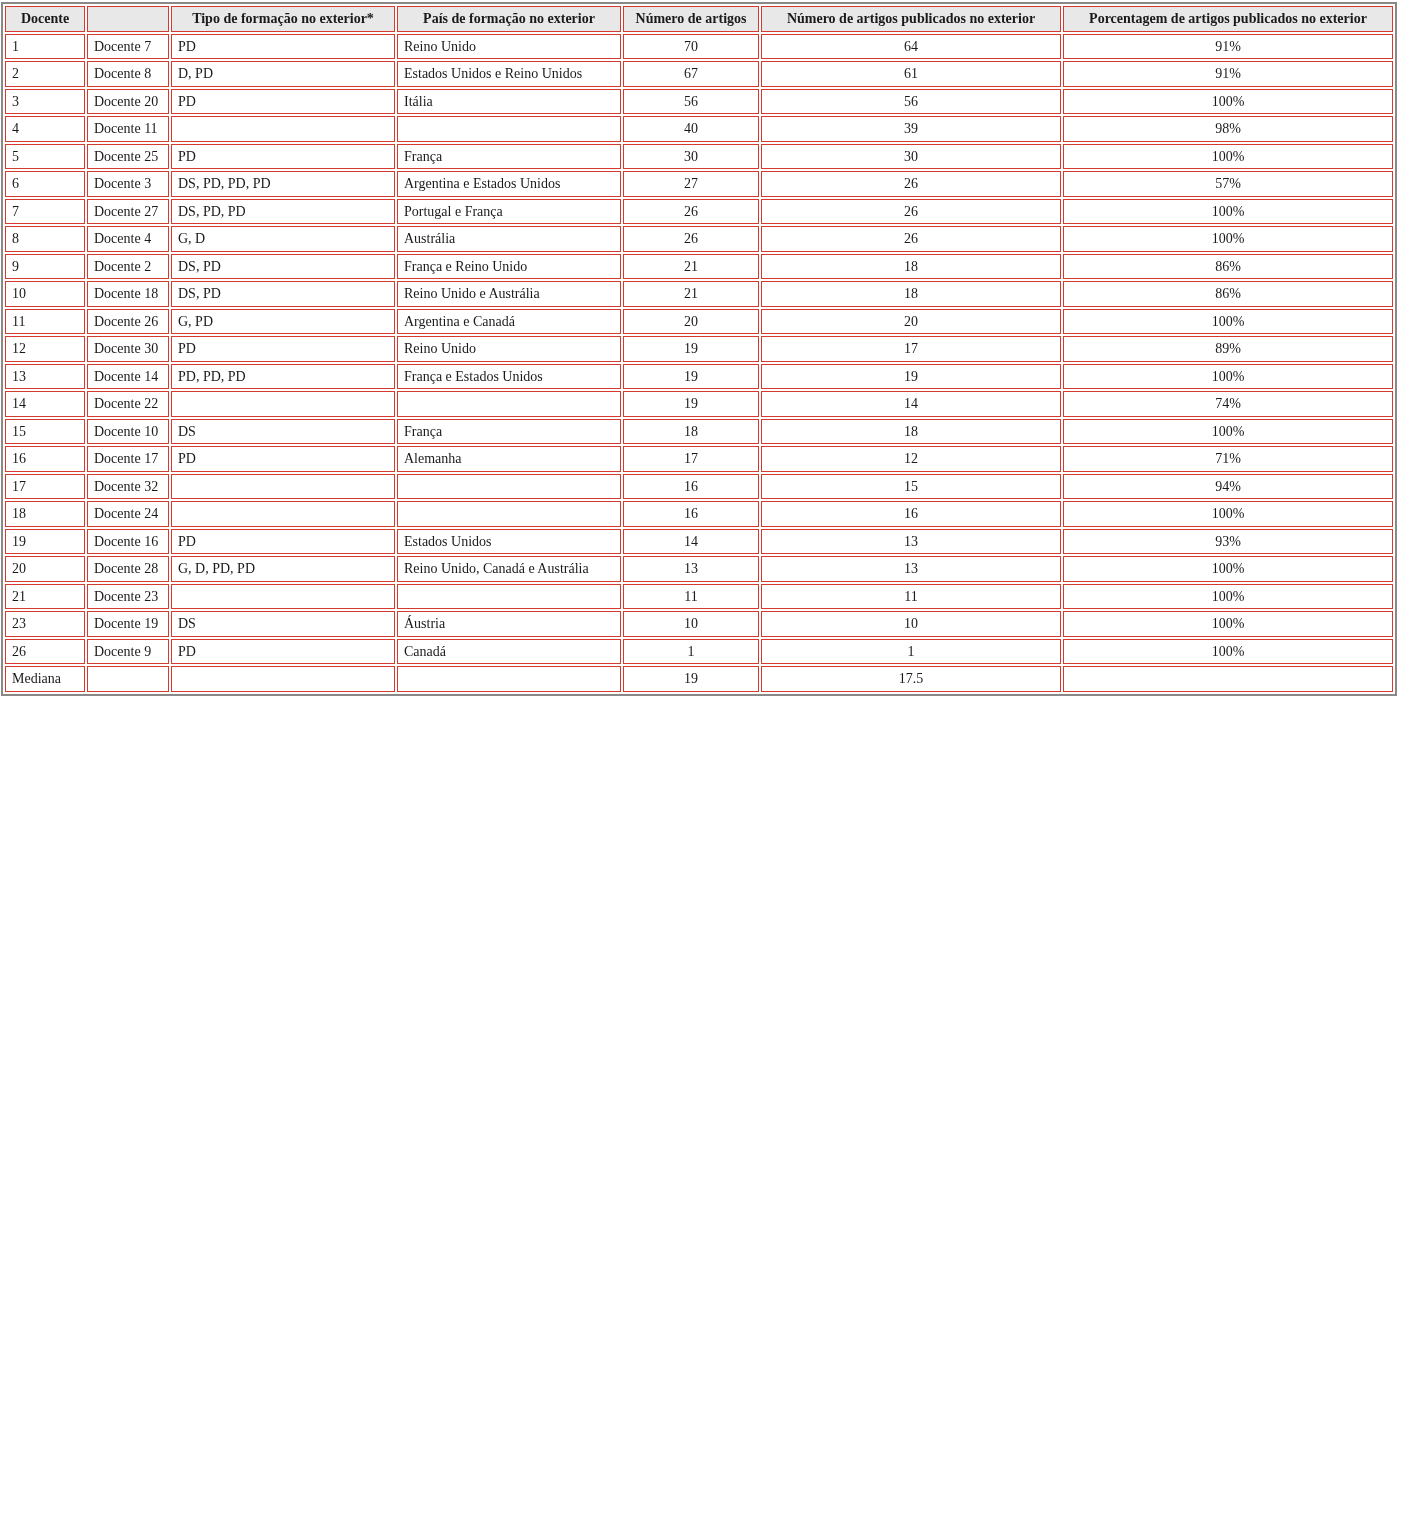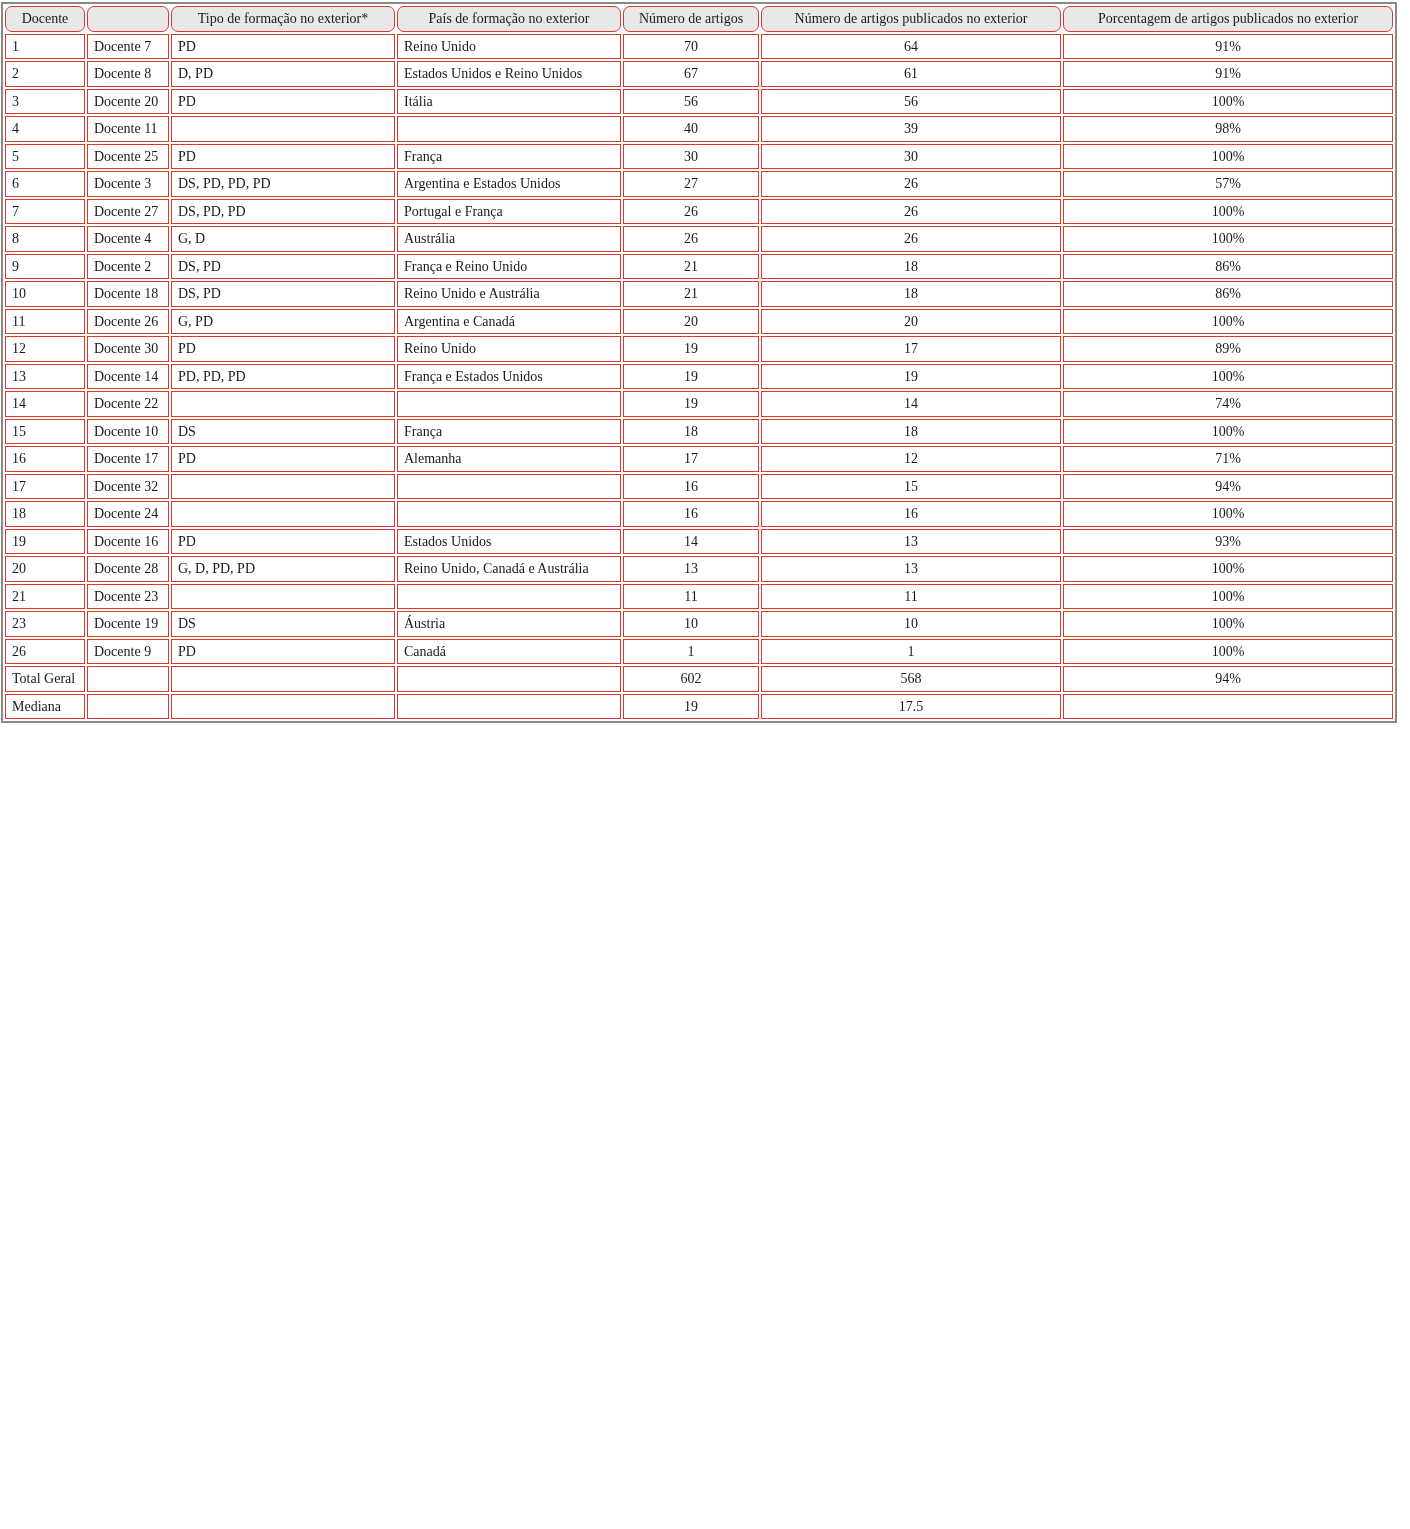--- a/index.html
+++ b/index.html
@@ -41,23 +41,22 @@
     padding: 3px 6px;
     height: 25px;
     line-height: 1.25;
     overflow: hidden;
     white-space: nowrap;
     background: #ffffff;
   }
 
   table.data-table th {
     background: var(--header-bg);
-    font-weight: normal;
+    font-weight: bold;
     text-align: center;
-    border-radius: 7px;
   }
 
   td.left  { text-align: left; }
   td.center{ text-align: center; }
 </style>
 </head>
 <body>
 
 <div class="table-wrap">
   <table class="data-table">
@@ -283,29 +282,20 @@
         <tr>
           <td class="left">26</td>
           <td class="left">Docente 9</td>
           <td class="left">PD</td>
           <td class="left">Canadá</td>
           <td class="center">1</td>
           <td class="center">1</td>
           <td class="center">100%</td>
         </tr>
         <tr>
-          <td class="left">Total Geral</td>
-          <td class="left"></td>
-          <td class="left"></td>
-          <td class="left"></td>
-          <td class="center">602</td>
-          <td class="center">568</td>
-          <td class="center">94%</td>
-        </tr>
-        <tr>
           <td class="left">Mediana</td>
           <td class="left"></td>
           <td class="left"></td>
           <td class="left"></td>
           <td class="center">19</td>
           <td class="center">17.5</td>
           <td class="center"></td>
         </tr>
       </tbody>
   </table>

